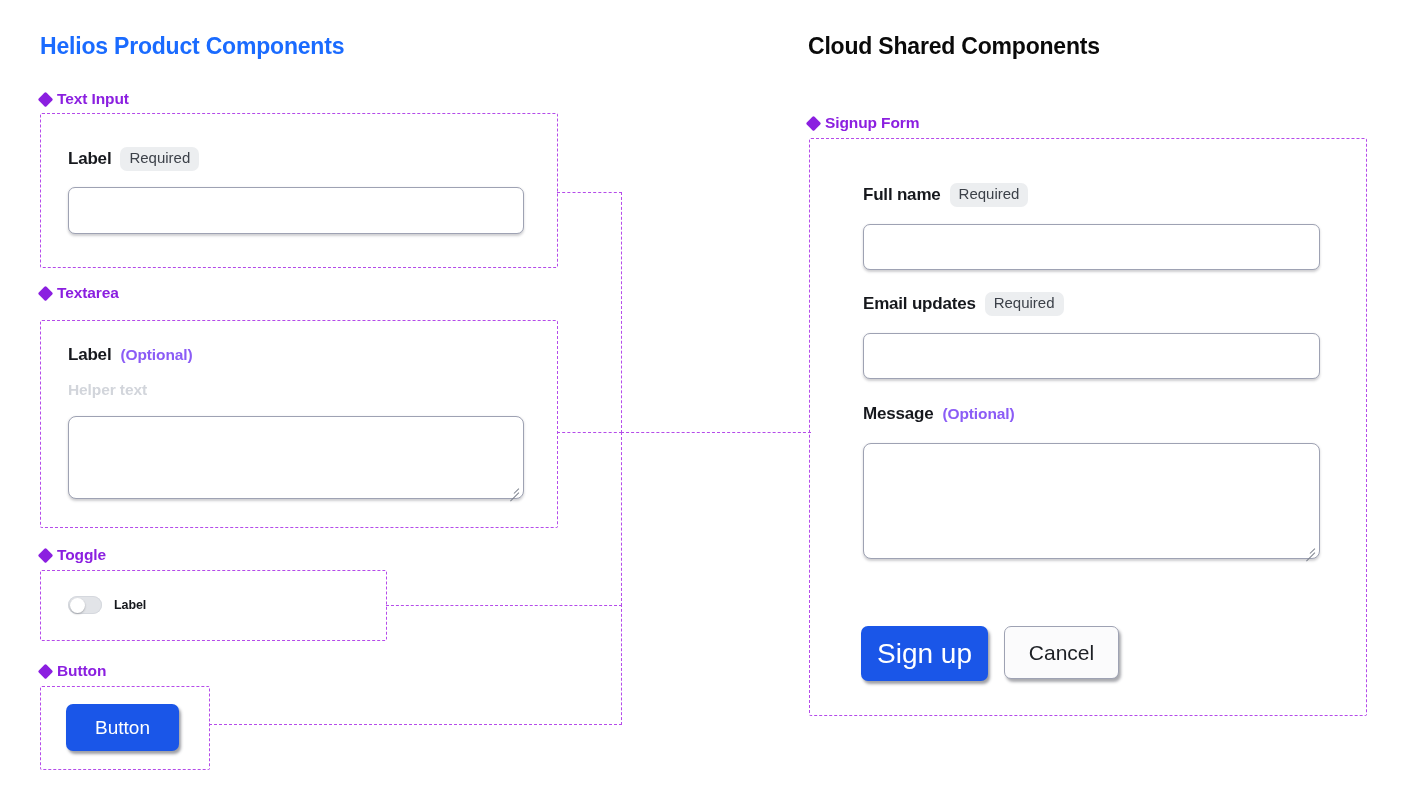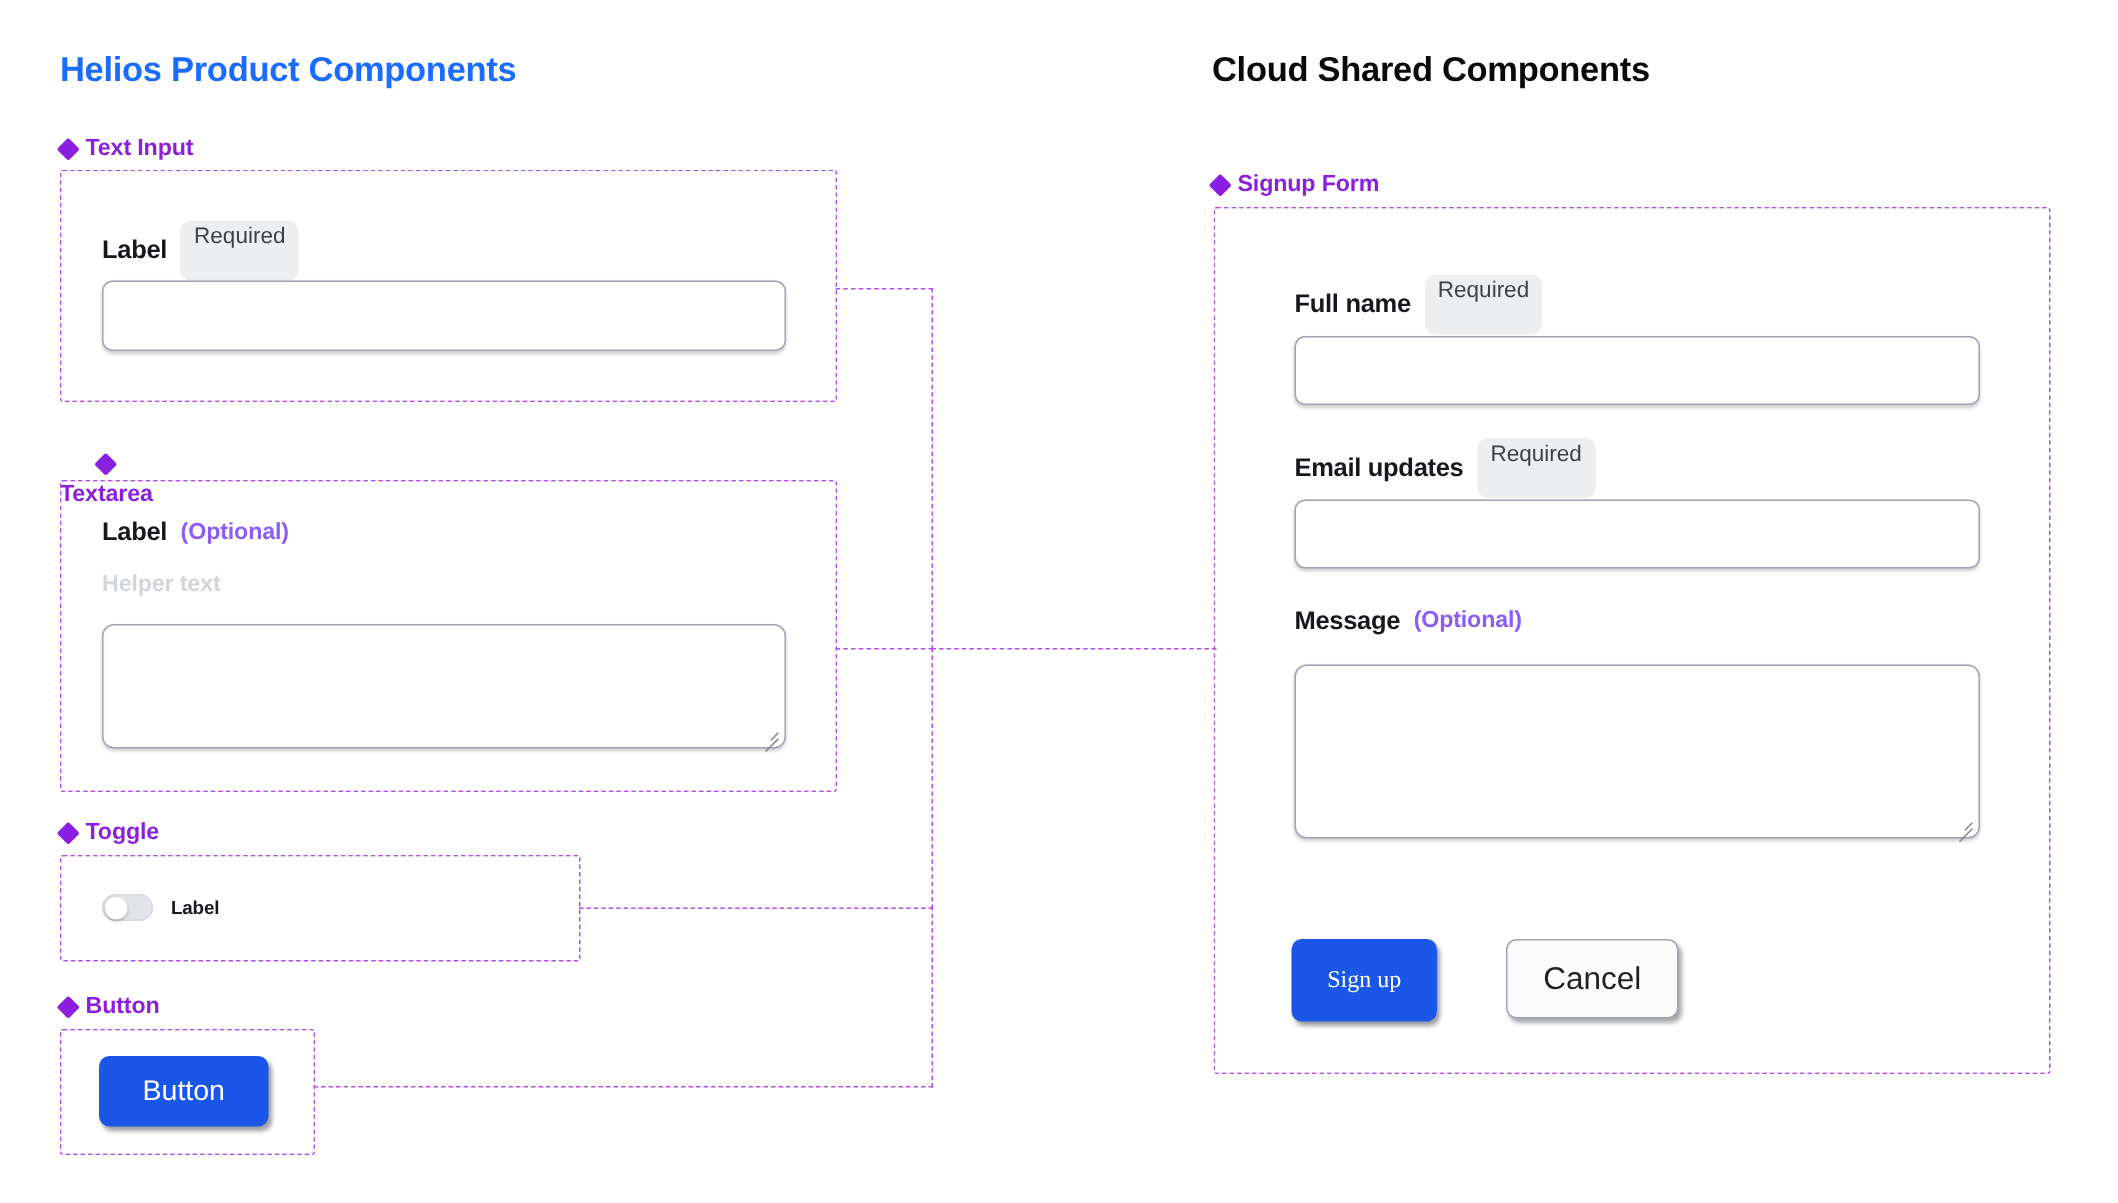--- a/index.html
+++ b/index.html
@@ -87,21 +87,21 @@
     font-weight: 700;
     color: #16181d;
     letter-spacing: -0.2px;
   }
   .badge-required {
     font-size: 15px;
     font-weight: 400;
     color: #3c4149;
     background: #eceef0;
     border-radius: 7px;
-    padding: 3px 9px 20px 9px;
+    padding: 3px 9px 4px 9px;
     line-height: 1.1;
   }
   .badge-optional {
     font-size: 15.5px;
     font-weight: 700;
     color: #8b5cf6;
     letter-spacing: -0.1px;
   }
   .helper-text {
     position: absolute;
@@ -219,21 +219,21 @@
 
   <div class="frame" style="left:40px; top:113px; width:518px; height:155px;"></div>
 
   <div class="field-label-row" style="left:68px; top:147px;">
     <span class="field-label">Label</span>
     <span class="badge-required">Required</span>
   </div>
 
   <div class="input-box" style="left:68px; top:187px; width:456px; height:47px;"></div>
 
-  <div class="group-label" style="left:40px; top:304px;flex-direction:column;">
+  <div class="group-label" style="left:40px; top:284px;">
     <span class="diamond"></span>
     <span>Textarea</span>
   </div>
 
   <div class="frame" style="left:40px; top:320px; width:518px; height:208px;"></div>
 
   <div class="field-label-row" style="left:68px; top:345px;">
     <span class="field-label">Label</span>
     <span class="badge-optional">(Optional)</span>
   </div>
@@ -307,17 +307,17 @@
     <span class="badge-optional">(Optional)</span>
   </div>
   <div class="textarea-box" style="left:863px; top:443px; width:457px; height:116px;">
     <span class="resize-grip">
       <span></span>
         <span></span>
     </span>
   </div>
 
 
-  <div class="btn btn-primary" style="left:861px; top:626px; width:97px; height:55px; font-size:16px;font-family:Liberation Serif, serif;">Sign up</div>
+  <div class="btn btn-primary" style="left:861px; top:626px; width:127px; height:55px; font-size:28px;">Sign up</div>
 
   <div class="btn btn-secondary" style="left:1004px; top:626px; width:115px; height:53px; font-size:21px;">Cancel</div>
 
 </div>
 
 </body></html>

